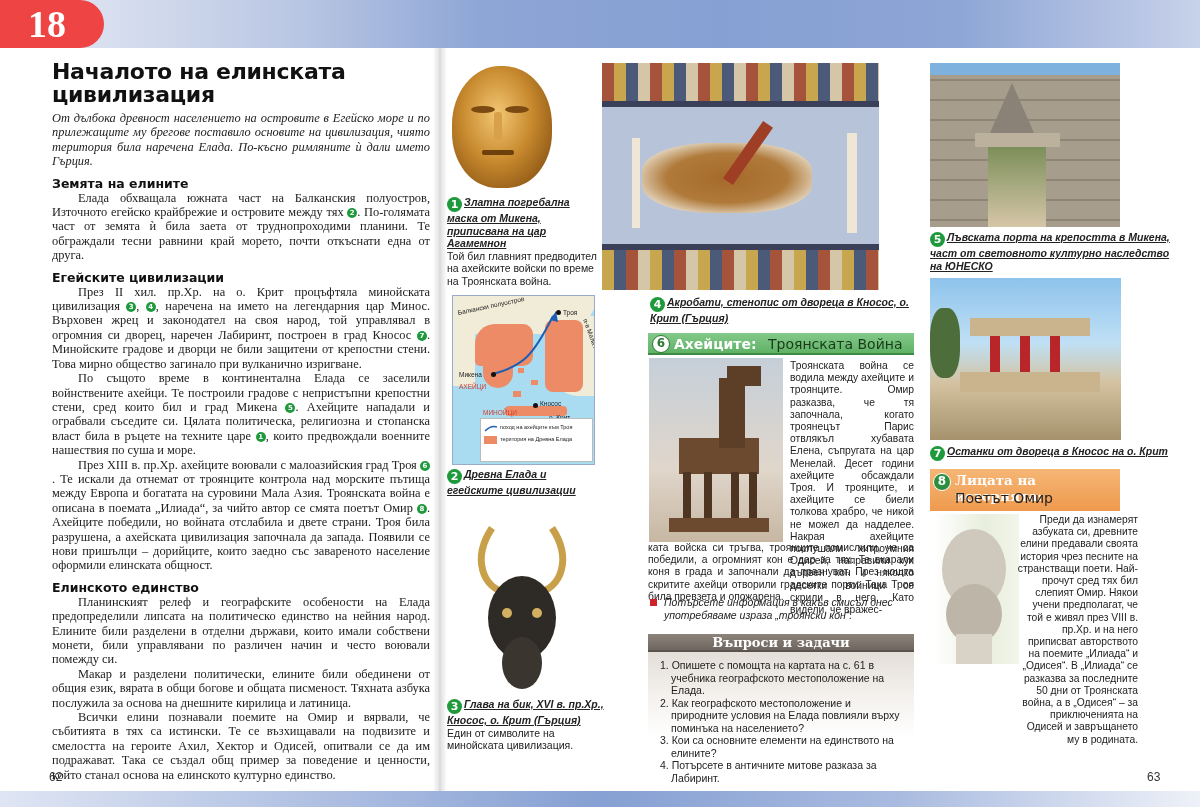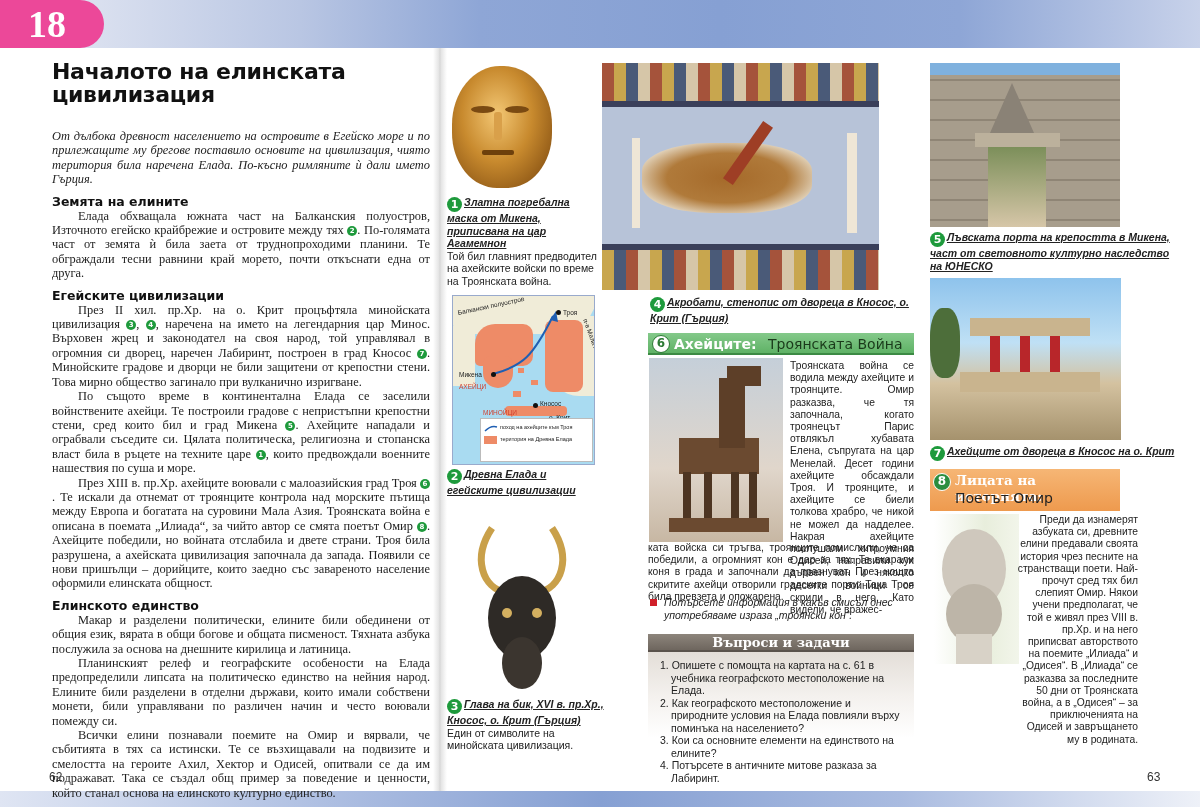--- a/index.html
+++ b/index.html
@@ -4,30 +4,30 @@
 <style>
   * { box-sizing: border-box; margin: 0; padding: 0; }
   html, body { width: 1200px; height: 807px; overflow: hidden; background: #fff; }
   body { position: relative; font-family: "Liberation Serif", serif; color: #222; }
 
   .top-band { position: absolute; left: 0; top: 0; width: 1200px; height: 48px;
     background: linear-gradient(90deg, #e9ecf5 0%, #b9c6e3 25%, #8ea6d6 40%, #86a0d3 60%, #8ea6d6 80%, #c8d2ea 100%); }
   .bottom-band { position: absolute; left: 0; bottom: 0; width: 1200px; height: 16px;
     background: linear-gradient(90deg, #dfe5f3 0%, #a9bbe0 30%, #86a0d3 50%, #a9bbe0 75%, #eef1f8 100%); }
   .chapter-tab { position: absolute; left: 0; top: 0; width: 104px; height: 48px;
-    background: #ec4899; border-radius: 0 26px 26px 0; }
+    background: #ef4444; border-radius: 0 26px 26px 0; }
   .chapter-num { position: absolute; left: 28px; top: 2px; font: bold 38px "Liberation Serif", serif; color: #fff; }
 
   .gutter { position: absolute; left: 433px; top: 48px; width: 14px; height: 743px;
     background: linear-gradient(90deg, #fff 0%, #e2e2e2 45%, #cfcfcf 50%, #e2e2e2 55%, #fff 100%); }
 
   
   .left-page { position: absolute; left: 52px; top: 60px; width: 378px; }
   .title { font: bold 22px "DejaVu Sans", sans-serif; line-height: 23px; color: #111; letter-spacing: -0.3px; }
-  .intro { font: italic 12.4px "Liberation Serif", serif; line-height: 14.4px; margin-top: 23px; text-align: justify; }
+  .intro { font: italic 12.4px "Liberation Serif", serif; line-height: 14.4px; margin-top: 5px; text-align: justify; }
   .h2 { font: bold 12.5px "DejaVu Sans", sans-serif; margin-top: 7px; line-height: 15px; color: #111; }
   .para { font: 12.4px "Liberation Serif", serif; line-height: 14.4px; text-align: justify; text-indent: 26px; }
   .ref { display: inline-block; width: 10px; height: 10px; border-radius: 50%; background: #1e9a3c; color: #fff;
     font: bold 7px "DejaVu Sans", sans-serif; text-align: center; line-height: 10px; text-indent: 0; vertical-align: 1px; }
   .page-num { position: absolute; font: 12px "Liberation Sans", sans-serif; color: #333; margin-left: 17px; }
 
   
   .cap-num { display: inline-block; width: 15px; height: 15px; border-radius: 50%; background: #1e9a3c; color: #fff;
     font: bold 11px "DejaVu Sans", sans-serif; text-align: center; line-height: 15px; vertical-align: -2px; margin-right: 2px; }
   .cap-title { font: italic bold 10.5px "Liberation Sans", sans-serif; line-height: 12.5px; color: #222; text-decoration: underline; }
@@ -123,22 +123,22 @@
     <span>През II хил. пр.Хр. на о. Крит процъфтяла минойската цивилизация </span><span class="ref">3</span><span>, </span><span class="ref">4</span><span>, наречена на името на легендарния цар Минос. Върховен жрец и законодател на своя народ, той управлявал в огромния си дворец, наречен Лабиринт, построен в град Кносос </span><span class="ref">7</span><span>. Минойските градове и дворци не били защитени от крепостни стени. Това мирно общество загинало при вулканично изригване.</span>
   </p>
   <p class="para">
     <span>По същото време в континентална Елада се заселили войнствените ахейци. Те построили градове с непристъпни крепостни стени, сред които бил и град Микена </span><span class="ref">5</span><span>. Ахейците нападали и ограбвали съседите си. Цялата политическа, религиозна и стопанска власт била в ръцете на техните царе </span><span class="ref">1</span><span>, които предвождали военните нашествия по суша и море.</span>
   </p>
   <p class="para">
     <span>През XIII в. пр.Хр. ахейците воювали с малоазийския град Троя </span><span class="ref">6</span><span>. Те искали да отнемат от троянците контрола над морските пътища между Европа и богатата на суровини Мала Азия. Троянската война е описана в поемата „Илиада“, за чийто автор се смята поетът Омир </span><span class="ref">8</span><span>. Ахейците победили, но войната отслабила и двете страни. Троя била разрушена, а ахейската цивилизация започнала да запада. Появили се нови пришълци – дорийците, които заедно със завареното население оформили елинската общност.</span>
   </p>
 
   <h2 class="h2">Елинското единство</h2>
+  <p class="para">Планинският релеф и географските особености на Елада предопределили липсата на политическо единство на нейния народ. Елините били разделени в отделни държави, които имали собствени монети, били управлявани по различен начин и често воювали помежду си.</p>
   <p class="para">Макар и разделени политически, елините били обединени от общия език, вярата в общи богове и общата писменост. Тяхната азбука послужила за основа на днешните кирилица и латиница.</p>
-  <p class="para">Планинският релеф и географските особености на Елада предопределили липсата на политическо единство на нейния народ. Елините били разделени в отделни държави, които имали собствени монети, били управлявани по различен начин и често воювали помежду си.</p>
   <p class="para">Всички елини познавали поемите на Омир и вярвали, че събитията в тях са истински. Те се възхищавали на подвизите и смелостта на героите Ахил, Хектор и Одисей, опитвали се да им подражават. Така се създал общ пример за поведение и ценности, който станал основа на елинското културно единство.</p>
 
 </div>
 <span class="page-num" style="left:32px; top:770px;">62</span>
 
 <div class="img mask">
   <div class="face"></div>
   <div class="eye" style="left:24px;"></div>
   <div class="eye" style="left:58px;"></div>
   <div class="nose"></div>
@@ -263,21 +263,21 @@
 
 <div class="img knossos">
   <div style="position:absolute;left:40px;top:40px;width:120px;height:18px;background:#c9b48e;"></div>
   <div style="position:absolute;left:60px;top:58px;width:10px;height:36px;background:#b8262a;"></div>
   <div style="position:absolute;left:90px;top:58px;width:10px;height:36px;background:#b8262a;"></div>
   <div style="position:absolute;left:120px;top:58px;width:10px;height:36px;background:#b8262a;"></div>
   <div style="position:absolute;left:30px;top:94px;width:140px;height:20px;background:#c9b48e;"></div>
   <div style="position:absolute;left:0;top:30px;width:30px;height:70px;background:#4d6e3a;border-radius:40%;"></div>
 </div>
 <div class="cap7">
-  <div class="cap-title"><span class="cap-num">7</span><span>Ахейците от двореца в Кносос на о. Крит</span></div>
+  <div class="cap-title"><span class="cap-num">7</span><span>Останки от двореца в Кносос на о. Крит</span></div>
 </div>
 
 <div class="homer-head">
   <span class="homer-num">8</span>
   <span class="homer-label">Лицата на историята:</span>
   <span class="homer-title">Поетът Омир</span>
 </div>
 <div class="img homer-img">
   <svg width="85" height="150">
     <ellipse cx="40" cy="55" rx="32" ry="40" fill="#cfc8bd"></ellipse>

